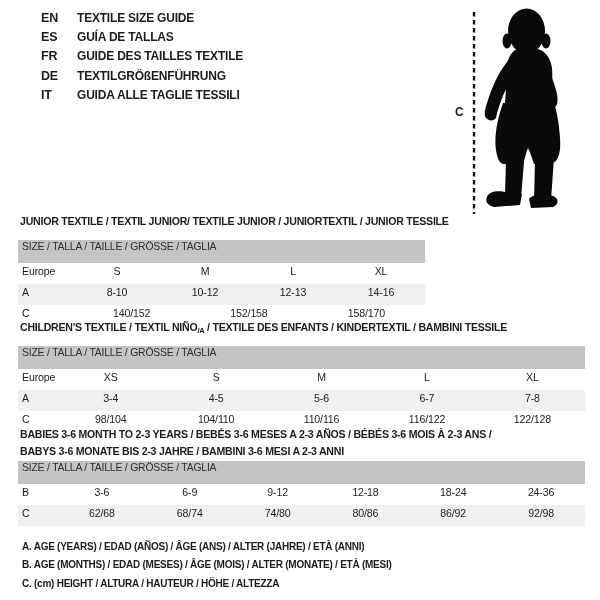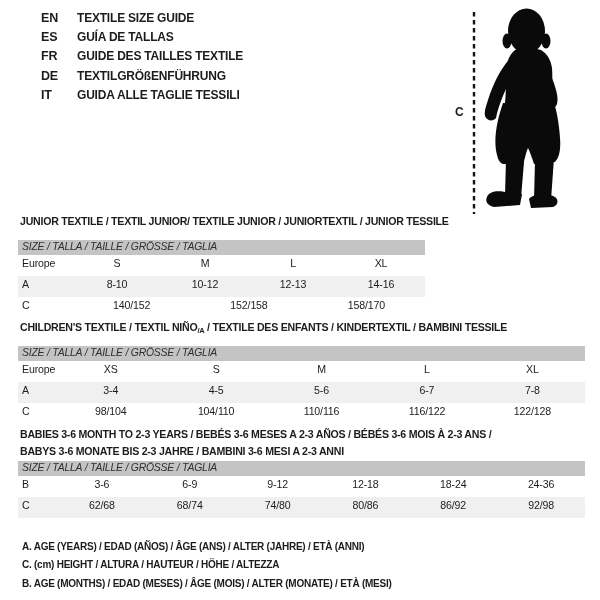--- a/index.html
+++ b/index.html
@@ -21,22 +21,22 @@
   .tbl-title{position:absolute;left:20px;font-weight:bold;font-size:10.6px;
              letter-spacing:-0.25px;white-space:nowrap;}
   .t1{top:215px;} .t2{top:321px;} .t3{top:426px;line-height:17px;}
   .subsc{font-size:7.5px;vertical-align:-2px;}
 
   
   .tbl{position:absolute;left:18px;font-size:10.6px;letter-spacing:-0.15px;}
   .tbl1{top:240px;width:407px;}
   .tbl2{top:346px;width:567px;}
   .tbl3{top:461px;width:567px;}
-  .bar{height:15px;line-height:14px;background:#c4c4c4;color:#2f2f2f;
-       padding-left:4px;font-size:10.4px;letter-spacing:-0.2px;font-style:italic;}
+  .bar{height:23px;line-height:14px;background:#c4c4c4;color:#2f2f2f;
+       padding-left:4px;font-size:10.4px;letter-spacing:-0.2px;}
   .row{display:flex;height:21px;line-height:16.5px;}
   .row .lbl{padding-left:4px;}
   .tbl1 .lbl{width:51px;}
   .tbl2 .lbl,.tbl3 .lbl{width:36px;}
   .cell{flex:1;text-align:center;}
   .shade{background:#f0f0f0;}
 
   
   .footnotes{position:absolute;left:22px;top:538px;font-weight:bold;
              font-size:10px;line-height:18.4px;letter-spacing:-0.25px;}
@@ -167,17 +167,17 @@
       <span class="cell">68/74</span>
       <span class="cell">74/80</span>
       <span class="cell">80/86</span>
       <span class="cell">86/92</span>
       <span class="cell">92/98</span>
     </div>
   </div>
 
   <div class="footnotes">
     <div>A. AGE (YEARS) / EDAD (AÑOS) / ÂGE (ANS) / ALTER (JAHRE) / ETÀ (ANNI)</div>
+    <div>B. AGE (MONTHS) / EDAD (MESES) / ÂGE (MOIS) / ALTER (MONATE) / ETÀ (MESI)</div>
     <div>C. (cm) HEIGHT / ALTURA / HAUTEUR / HÖHE / ALTEZZA</div>
-    <div>B. AGE (MONTHS) / EDAD (MESES) / ÂGE (MOIS) / ALTER (MONATE) / ETÀ (MESI)</div>
   </div>
 
 </div>
 
 </body></html>

